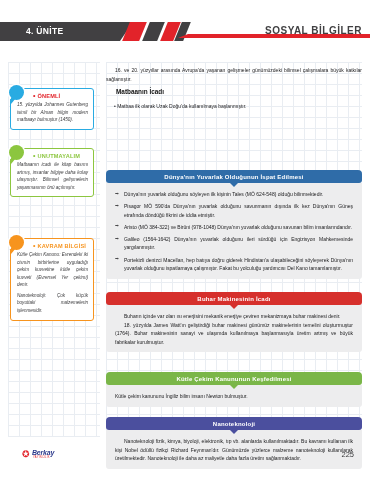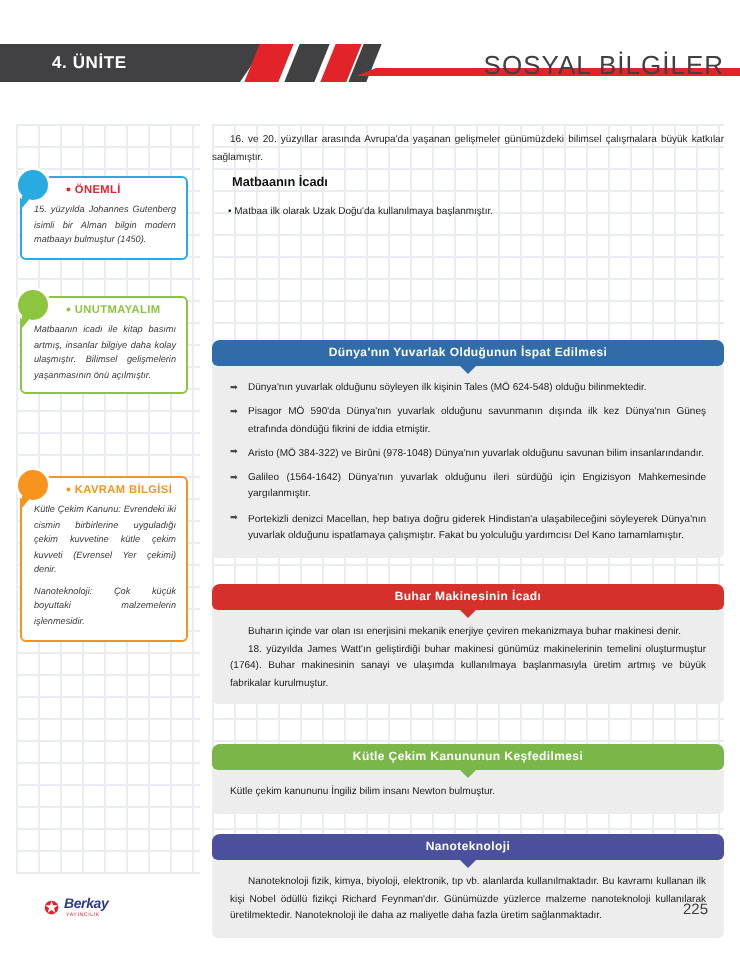--- a/index.html
+++ b/index.html
@@ -33,21 +33,21 @@
   .slash.d{left:178px;width:9px;background:#414042;transform:skewX(-22deg);}
   .redline{
     position:absolute;left:188px;top:12px;width:182px;height:4px;background:#e2232a;
   }
   .redline:before{
     content:"";position:absolute;left:-10px;top:0;
     border-bottom:4px solid #e2232a;border-left:10px solid transparent;
   }
   .subject{
     position:absolute;right:6px;top:25px;
-    font-size:13px;font-weight:normal;color:#414042;letter-spacing:.5px;
+    font-size:10px;font-weight:bold;color:#414042;letter-spacing:.5px;
   }
 
   
   .titleband{
     position:absolute;left:0;top:44px;width:370px;height:15px;
     background:#58595b;
   }
   .titleband .t{
     position:absolute;left:0;right:0;top:3px;text-align:center;
     color:#fff;font-size:8px;font-weight:bold;letter-spacing:.2px;

